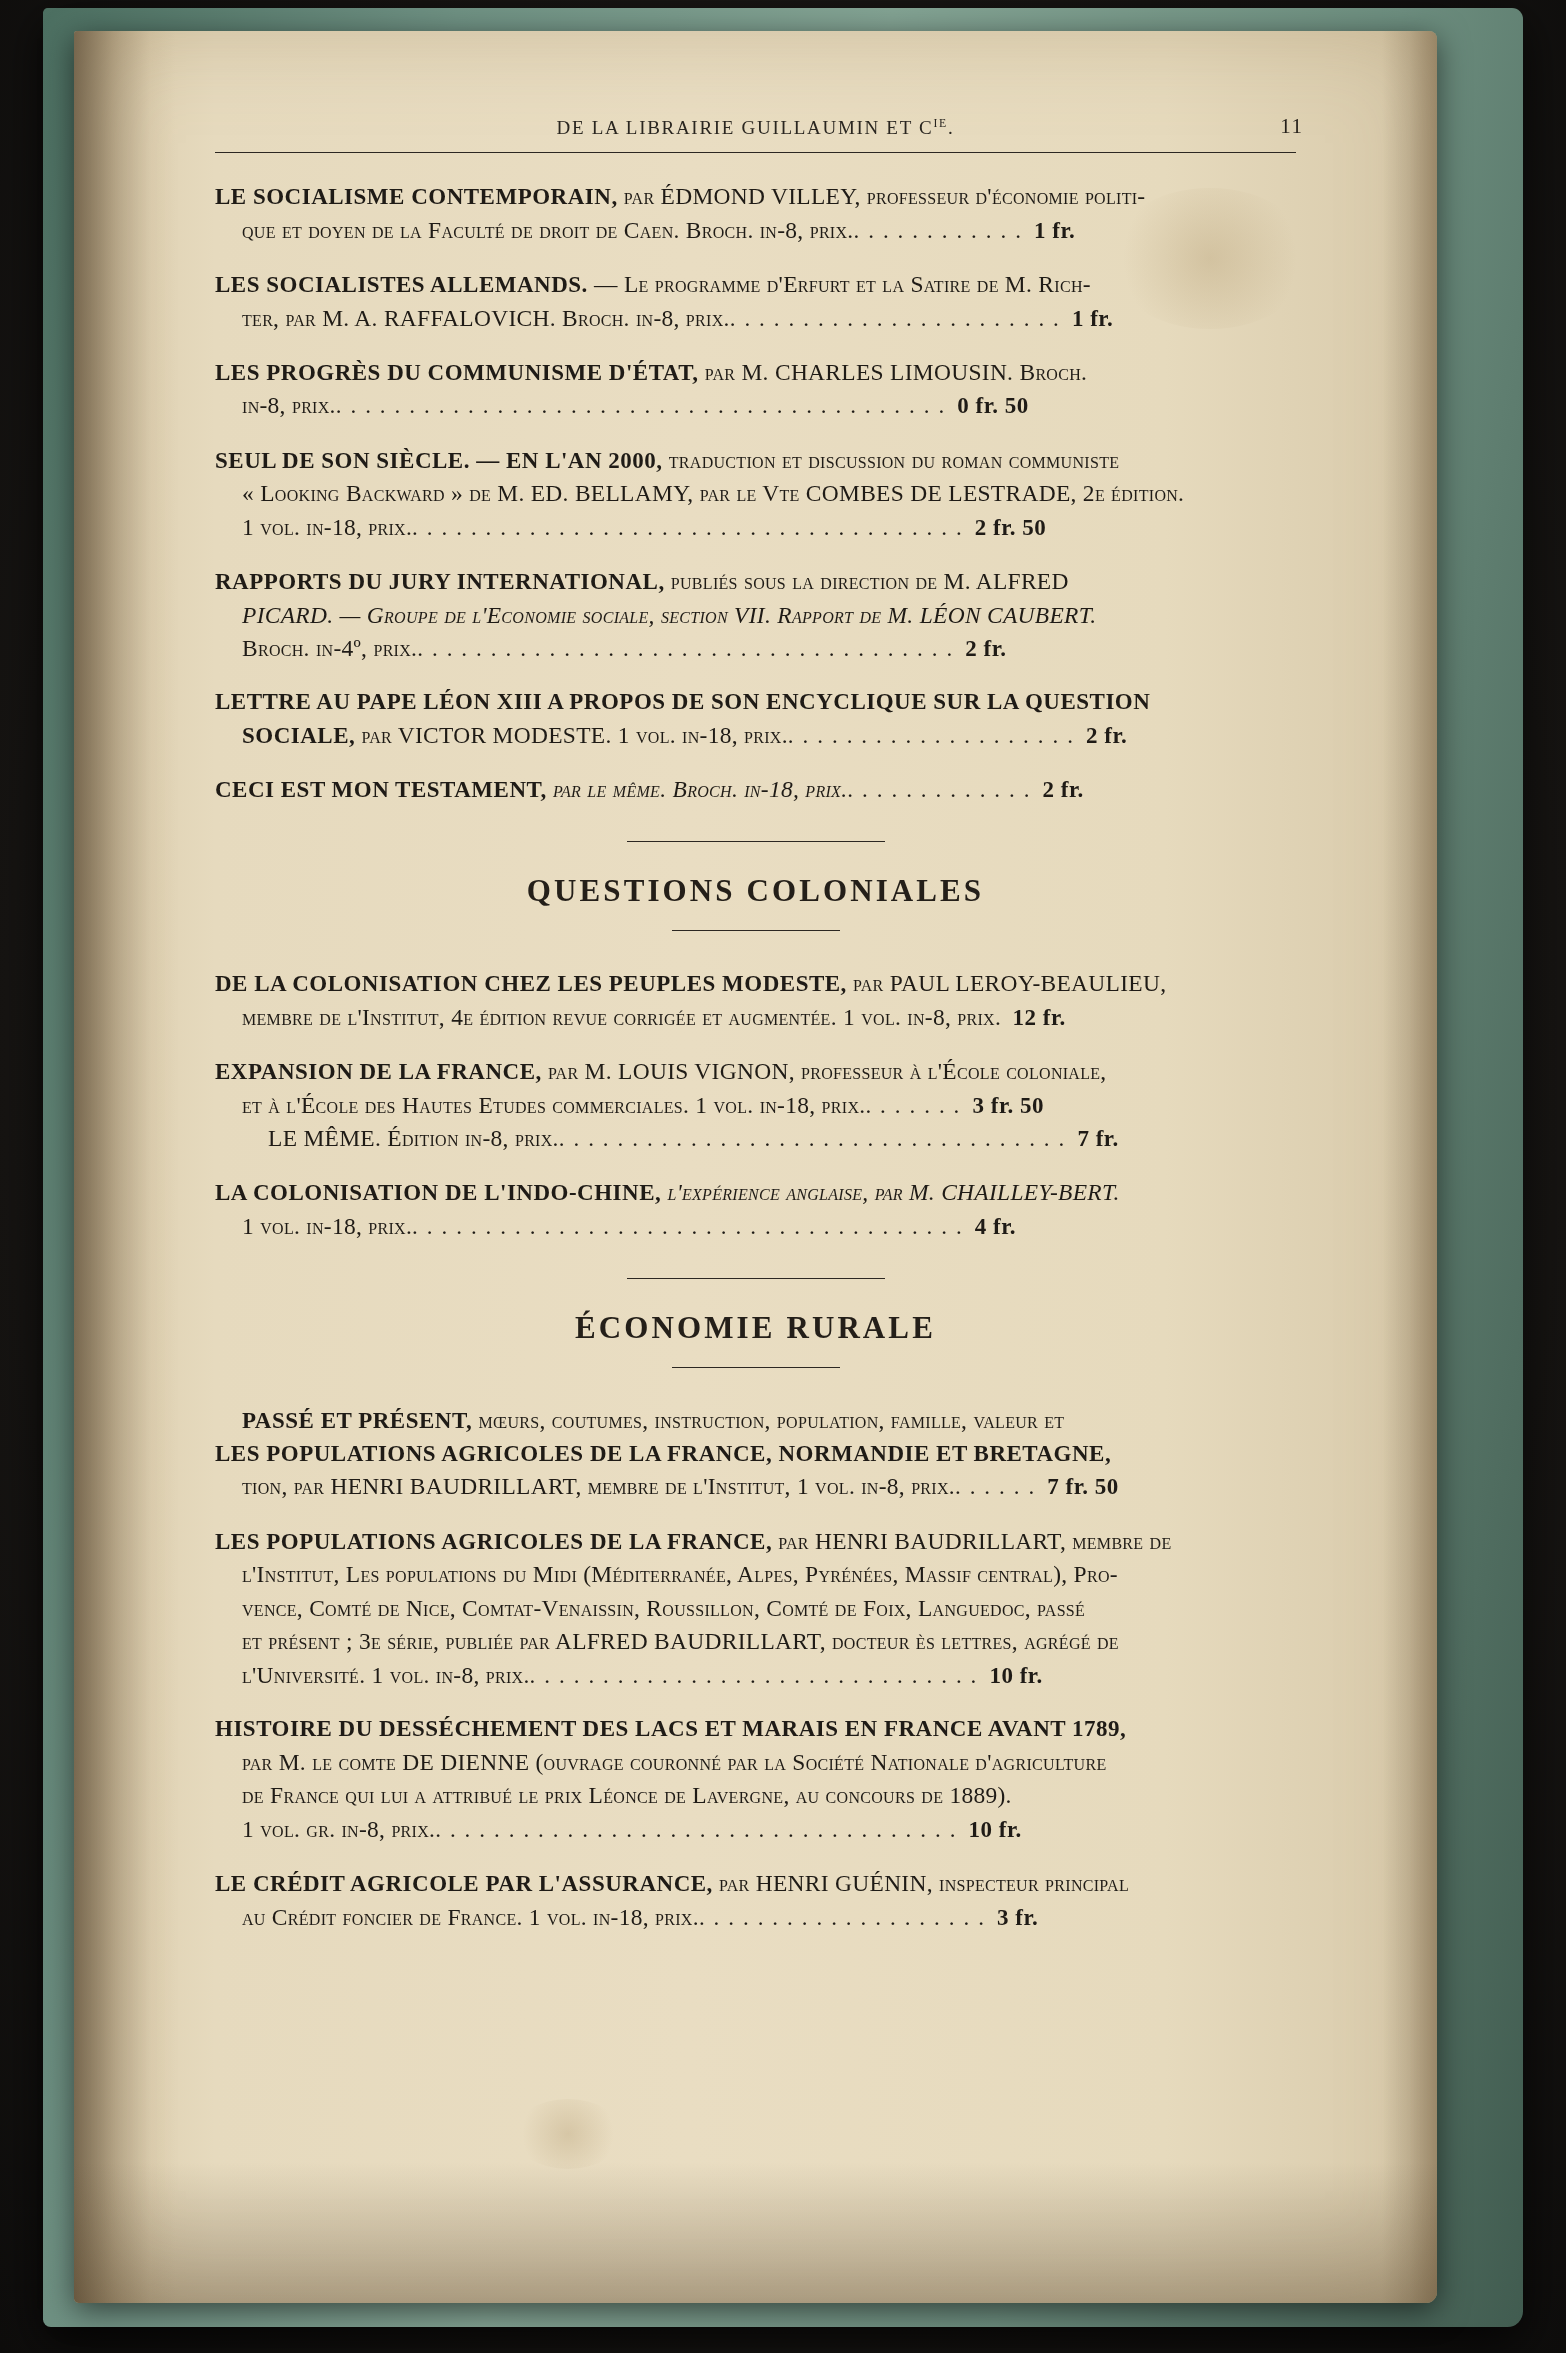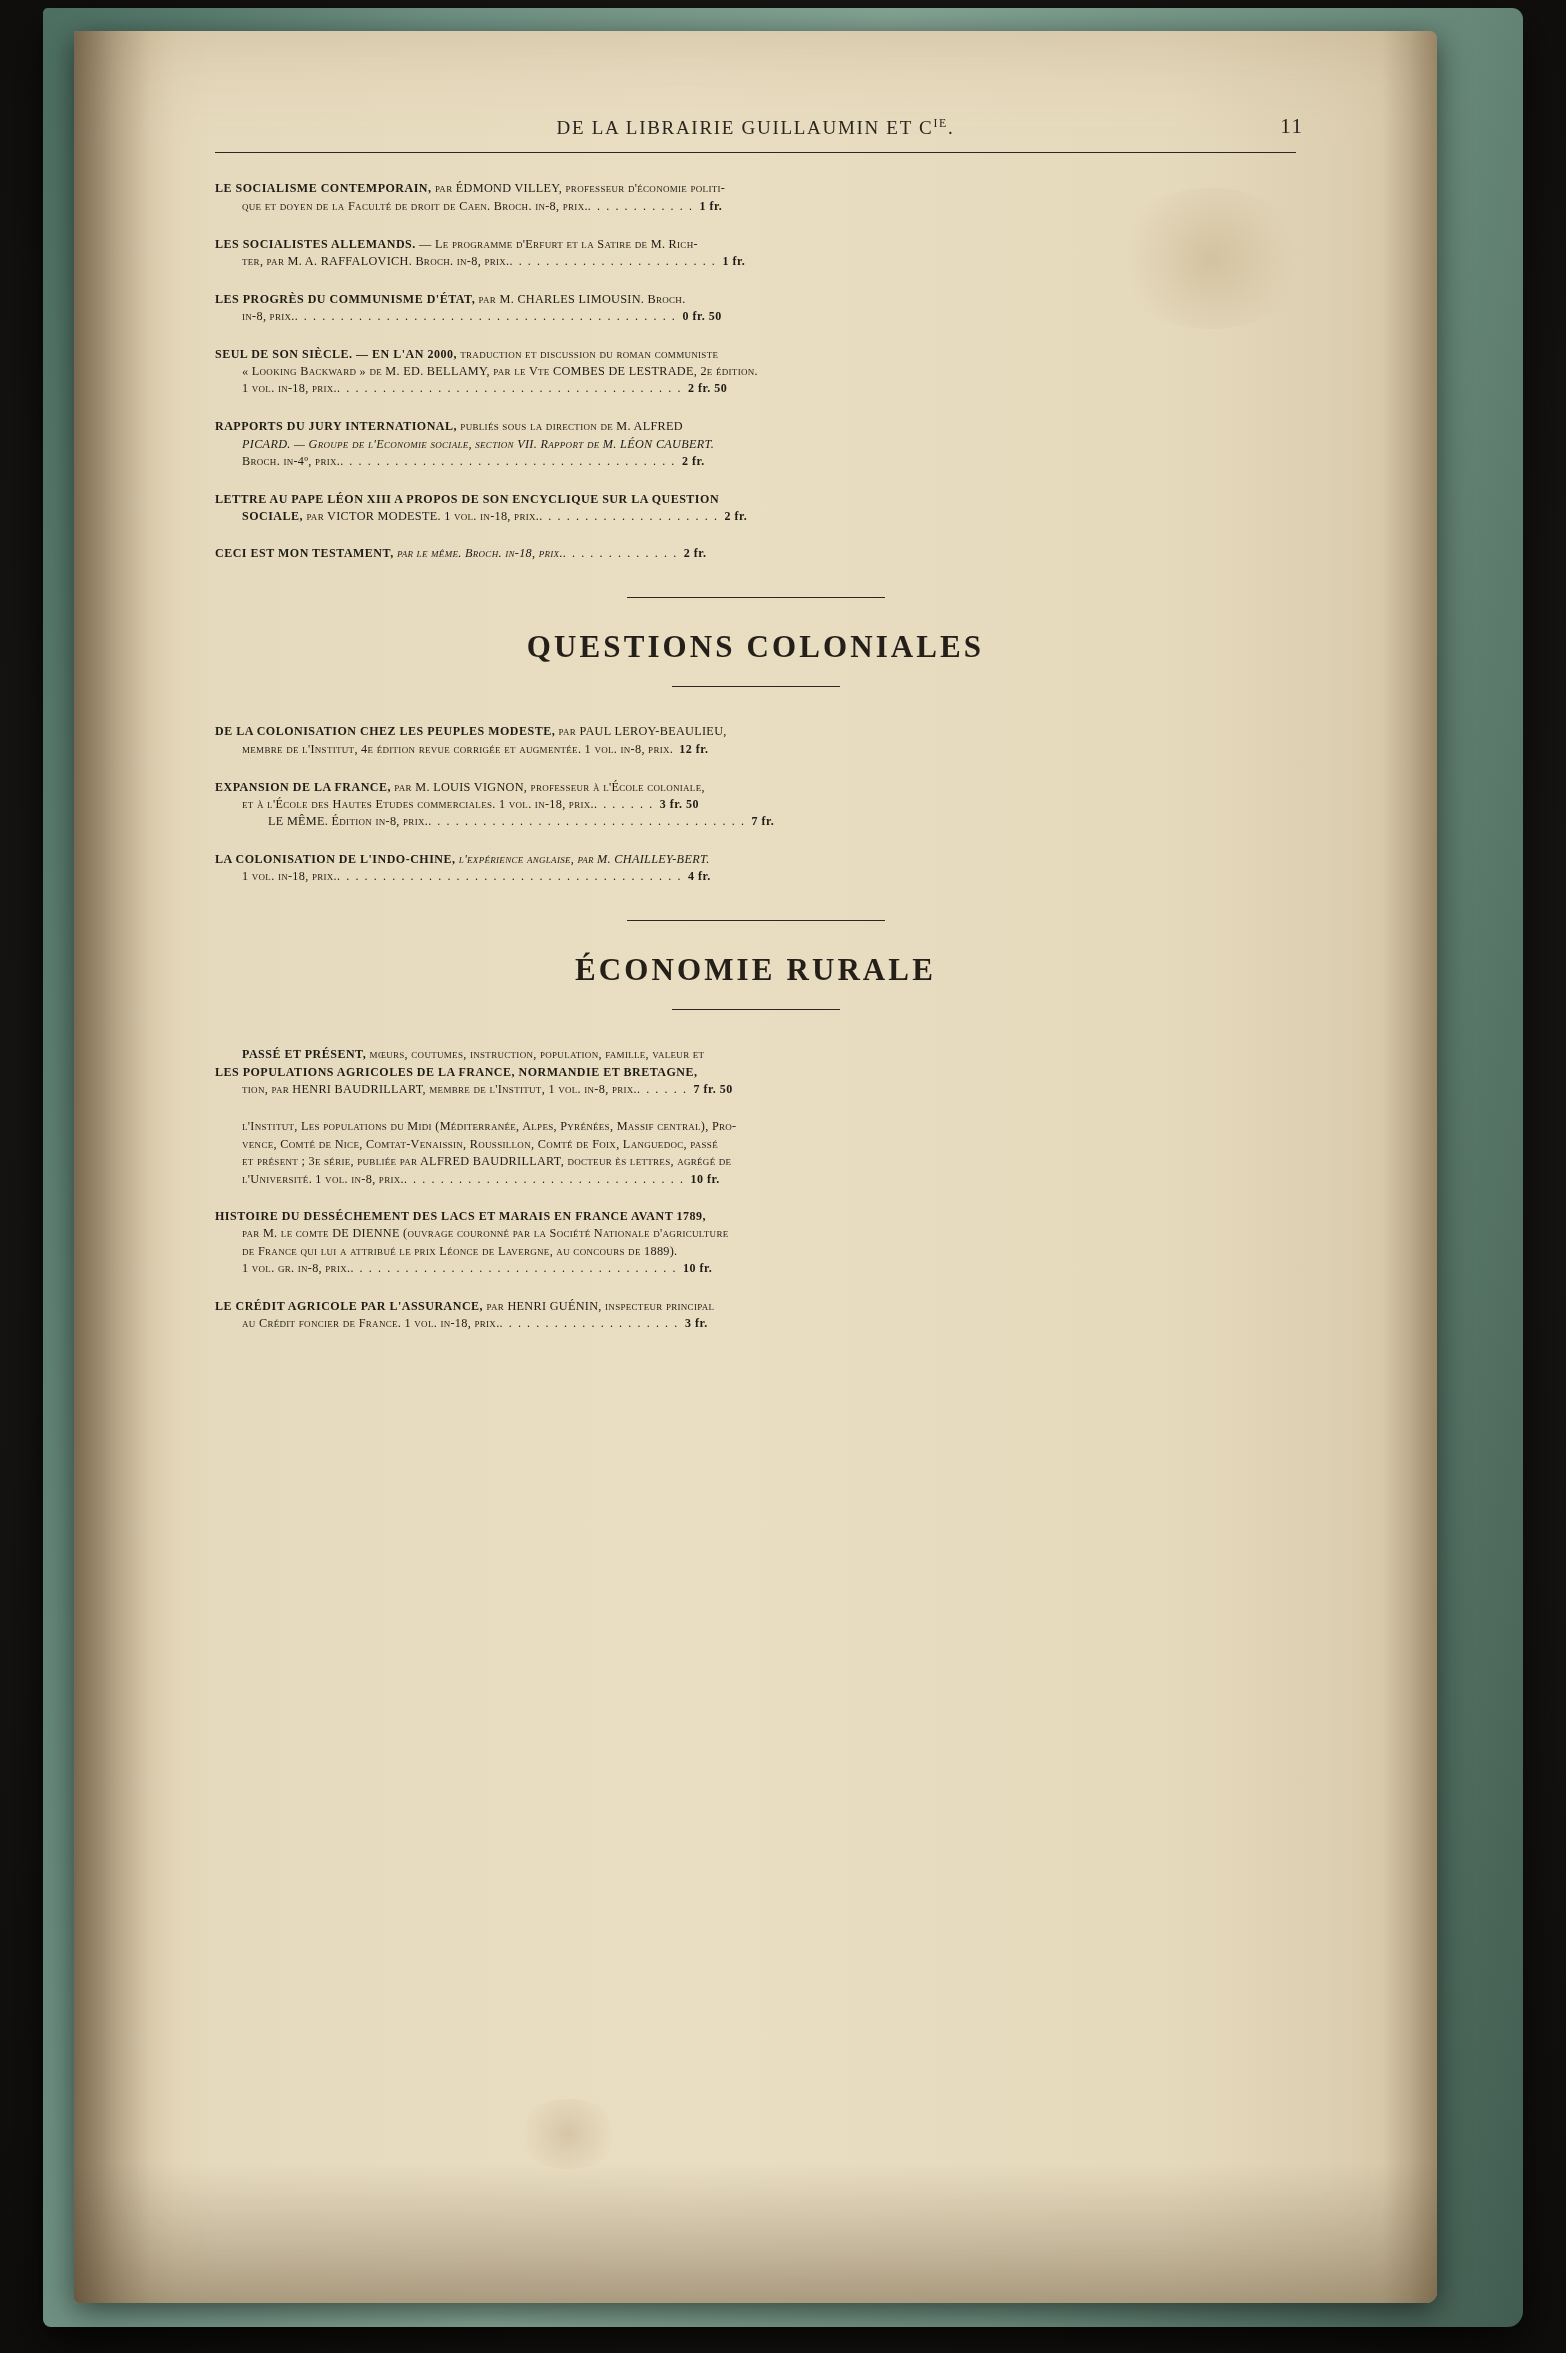--- a/index.html
+++ b/index.html
@@ -108,21 +108,21 @@
     color: #241f19;
   }
   .rule {
     height: 1.6px;
     background: #2c2722;
     margin: 12.5px 0 27px 0;
     width: 100%;
   }
   .entry {
     margin: 0 0 20.4px 0;
-    font-size: 12px;
+    font-size: 23px;
     line-height: 1.42;
     text-align: justify;
     color: #1f1b16;
   }
   .entry .ind { display: block; }
   .entry .l2 { padding-left: 27px; }
   .ttl {
     font-weight: bold;
     letter-spacing: 0.5px;
   }
@@ -246,20 +246,21 @@
       <div class="sec-underline"></div>
 
       <div>
         <p class="entry">
           <span class="ind l2"><span class="ttl">PASSÉ ET PRÉSENT,</span><span class="sc"> mœurs, coutumes, instruction, population, famille, valeur et</span></span>
           <span class="ind"><span class="ttl">LES POPULATIONS AGRICOLES DE LA FRANCE, NORMANDIE ET BRETAGNE,</span></span>
           <span class="ind l2"><span class="sc">tion, par HENRI BAUDRILLART, membre de l'Institut, 1 vol. in-8, prix.</span><span class="dots">. . . . . .</span>&nbsp;&nbsp;<span class="price ttl">7 fr. 50</span></span>
         </p>
 
         <p class="entry">
+          <span class="ind"><span class="ttl">LES POPULATIONS AGRICOLES DE LA FRANCE,</span><span class="sc"> par HENRI BAUDRILLART, membre de</span></span>
           <span class="ind l2"><span class="sc">l'Institut, Les populations du Midi (Méditerranée, Alpes, Pyrénées, Massif central), Pro-</span></span>
           <span class="ind l2"><span class="sc">vence, Comté de Nice, Comtat-Venaissin, Roussillon, Comté de Foix, Languedoc, passé</span></span>
           <span class="ind l2"><span class="sc">et présent ; 3e série, publiée par ALFRED BAUDRILLART, docteur ès lettres, agrégé de</span></span>
           <span class="ind l2"><span class="sc">l'Université. 1 vol. in-8, prix.</span><span class="dots">. . . . . . . . . . . . . . . . . . . . . . . . . . . . . . .</span>&nbsp;&nbsp;<span class="price ttl">10 fr.</span></span>
         </p>
 
         <p class="entry">
           <span class="ind"><span class="ttl">HISTOIRE DU DESSÉCHEMENT DES LACS ET MARAIS EN FRANCE AVANT 1789,</span></span>
           <span class="ind l2"><span class="sc">par M. le comte DE DIENNE (ouvrage couronné par la Société Nationale d'agriculture</span></span>
           <span class="ind l2"><span class="sc">de France qui lui a attribué le prix Léonce de Lavergne, au concours de 1889).</span></span>

